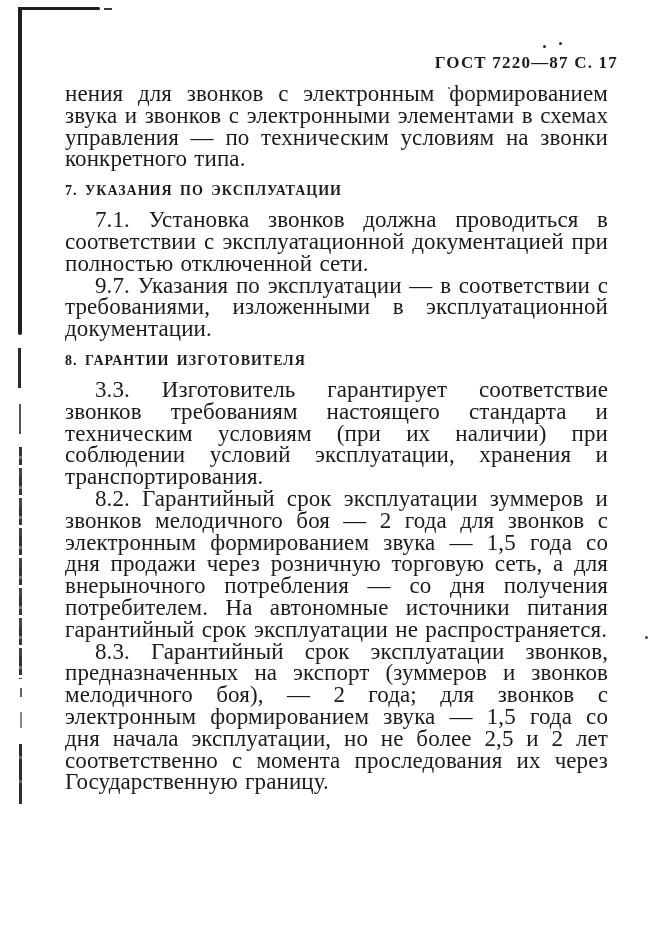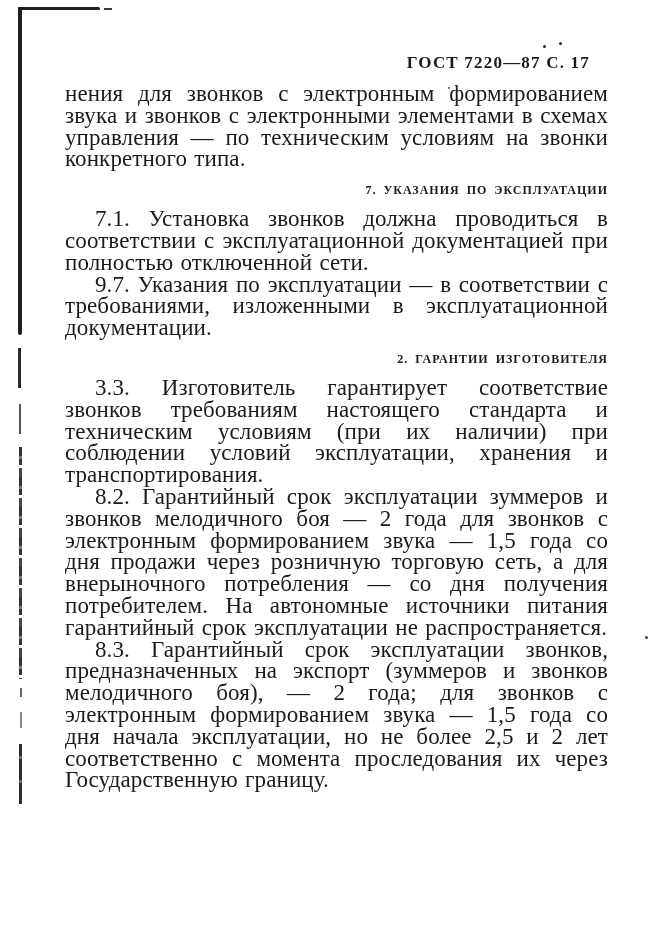--- a/index.html
+++ b/index.html
@@ -46,21 +46,21 @@
   }
   .speck-1 { left: 543px; top: 45px; width: 3px; height: 3px; }
   .speck-2 { left: 559px; top: 42px; width: 3px; height: 3px; }
   .speck-3 { left: 448px; top: 87px; width: 2px; height: 2px; background:#555; }
   .speck-4 { left: 645px; top: 636px; width: 3px; height: 3px; background:#444; }
 
   
   .doc-ref {
     position: absolute;
     top: 53px;
-    right: 76px;
+    right: 48px;
     font-size: 17px;
     font-weight: bold;
     letter-spacing: 1.2px;
     white-space: nowrap;
   }
 
   
   .text-column {
     position: absolute;
     left: 65px;
@@ -74,23 +74,23 @@
     text-align: justify;
     text-indent: 30px;
     word-spacing: 1.5px;
     letter-spacing: 0.1px;
   }
   .text-column p.continuation {
     text-indent: 0;
   }
   .section-heading {
     margin: 13px 0 10px 0;
-    font-size: 12px;
+    font-size: 14px;
     font-weight: bold;
-    text-align: right;
+    text-align: left;
     letter-spacing: 1px;
     word-spacing: 3px;
   }
 </style>
 </head>
 <body>
 
 <div class="page">
 
   <div class="scan-line h-top-main"></div>
@@ -114,21 +114,21 @@
 
     <p class="continuation">нения для звонков с электронным формированием звука и звонков с электронными элементами в схемах управления — по техническим условиям на звонки конкретного типа.</p>
 
 
     <div class="section-heading">7. УКАЗАНИЯ ПО ЭКСПЛУАТАЦИИ</div>
 
     <p>7.1. Установка звонков должна проводиться в соответствии с эксплуатационной документацией при полностью отключенной сети.</p>
 
     <p>9.7. Указания по эксплуатации — в соответствии с требованиями, изложенными в эксплуатационной документации.</p>
 
-    <div class="section-heading">2. ГАРАНТИИ ИЗГОТОВИТЕЛЯ</div>
+    <div class="section-heading">8. ГАРАНТИИ ИЗГОТОВИТЕЛЯ</div>
 
     <p>3.3. Изготовитель гарантирует соответствие звонков требованиям настоящего стандарта и техническим условиям (при их наличии) при соблюдении условий эксплуатации, хранения и транспортирования.</p>
 
     <p>8.2. Гарантийный срок эксплуатации зуммеров и звонков мелодичного боя — 2 года для звонков с электронным формированием звука — 1,5 года со дня продажи через розничную торговую сеть, а для внерыночного потребления — со дня получения потребителем. На автономные источники питания гарантийный срок эксплуатации не распространяется.</p>
 
     <p>8.3. Гарантийный срок эксплуатации звонков, предназначенных на экспорт (зуммеров и звонков мелодичного боя), — 2 года; для звонков с электронным формированием звука — 1,5 года со дня начала эксплуатации, но не более 2,5 и 2 лет соответственно с момента проследования их через Государственную границу.</p>
 
   </div>
 </div>
 

